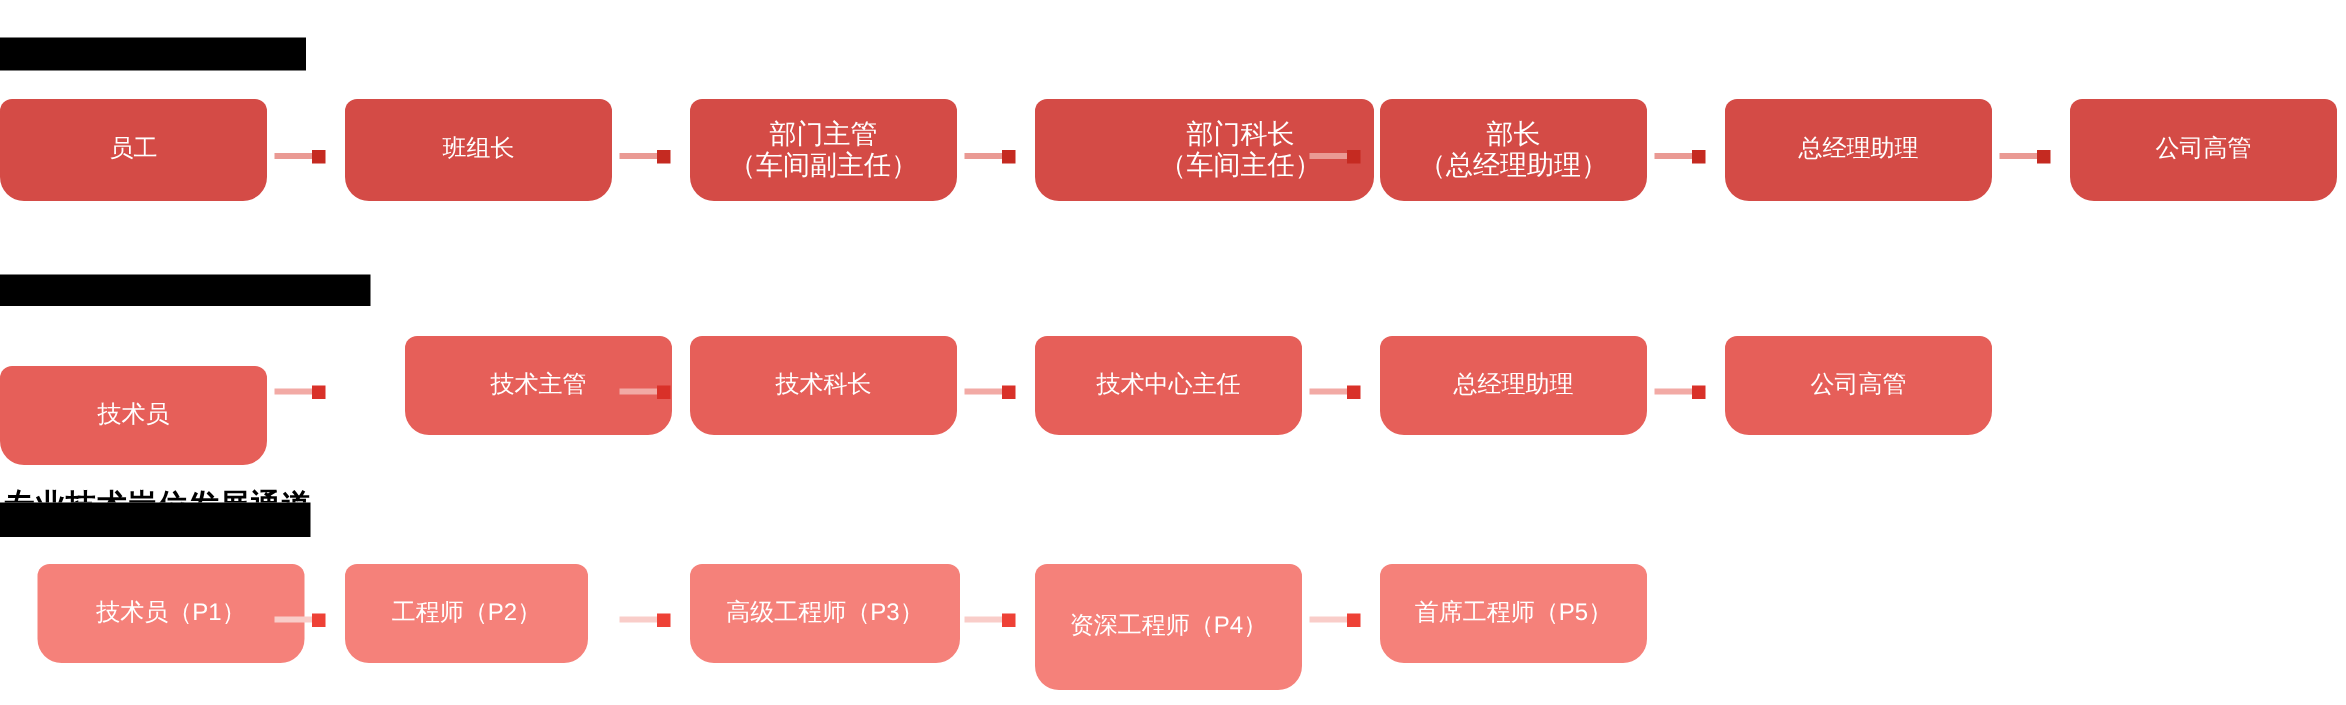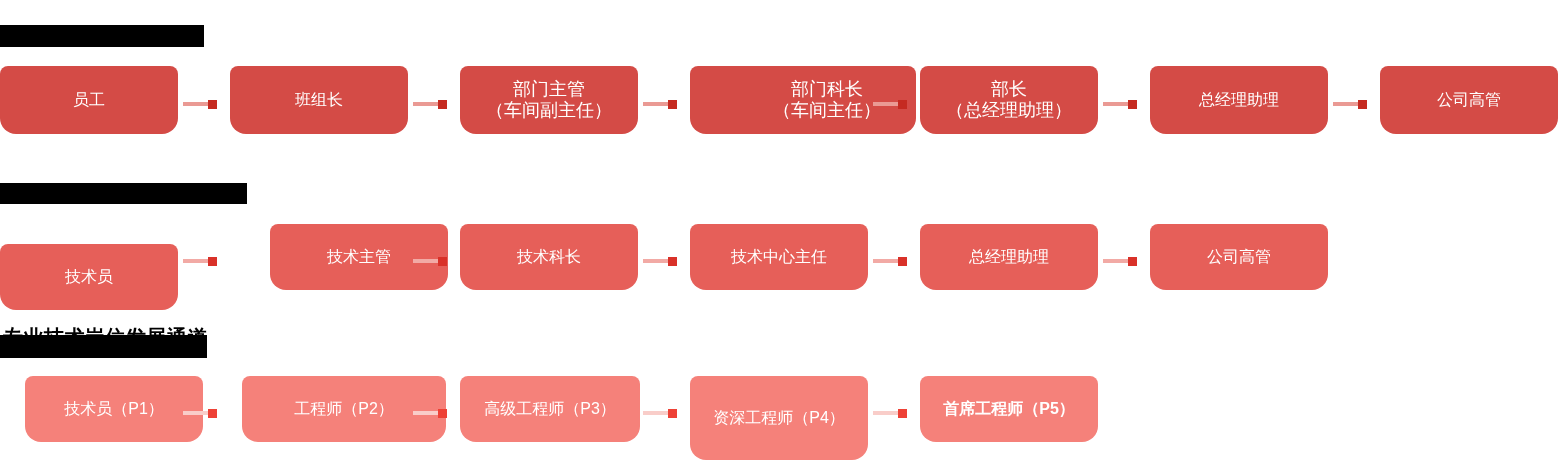--- a/index.html
+++ b/index.html
@@ -125,32 +125,32 @@
       </div>
     </div>
     <div class="section">
       <div class="redact-bar" style="left: 0px; top: 335px; width: 207px; height: 23px;"></div>
       <div class="peek" style="left: 3px; top: 326px; width: 213px; height: 9px;">专业技术岗位发展通道</div>
       <div class="node" style="left: 0px; top: 376px; width: 178px; height: 66px; background: rgb(245, 129, 122); color: rgb(245, 129, 122); margin-left: 25px;">
         <span class="label">技术员（P1）</span>
       </div>
       <div class="link" style="left: 183px; top: 411px; width: 25px; background: rgb(249, 205, 201);"></div>
       <div class="dot" style="left: 208px; top: 408.5px; background: rgb(238, 65, 54);"></div>
-      <div class="node" style="left: 242px; top: 376px; width: 204px; height: 66px; background: rgb(245, 129, 122); color: rgb(245, 129, 122);">
+      <div class="node" style="left: 230px; top: 376px; width: 162px; height: 66px; background: rgb(245, 129, 122); color: rgb(245, 129, 122);">
         <span class="label">工程师（P2）</span>
       </div>
       <div class="link" style="left: 413px; top: 411px; width: 25px; background: rgb(249, 205, 201);"></div>
       <div class="dot" style="left: 438px; top: 408.5px; background: rgb(238, 65, 54);"></div>
       <div class="node" style="left: 460px; top: 376px; width: 180px; height: 66px; background: rgb(245, 129, 122); color: rgb(245, 129, 122);">
         <span class="label">高级工程师（P3）</span>
       </div>
       <div class="link" style="left: 643px; top: 411px; width: 25px; background: rgb(249, 205, 201);"></div>
       <div class="dot" style="left: 668px; top: 408.5px; background: rgb(238, 65, 54);"></div>
       <div class="node" style="left: 690px; top: 376px; width: 178px; height: 84px; background: rgb(245, 129, 122); color: rgb(245, 129, 122);">
         <span class="label">资深工程师（P4）</span>
       </div>
       <div class="link" style="left: 873px; top: 411px; width: 25px; background: rgb(249, 205, 201);"></div>
       <div class="dot" style="left: 898px; top: 408.5px; background: rgb(238, 65, 54);"></div>
-      <div class="node" style="left: 920px; top: 376px; width: 178px; height: 66px; background: rgb(245, 129, 122); color: rgb(245, 129, 122); font-weight: bold;">
+      <div class="node" style="left: 920px; top: 376px; width: 178px; height: 66px; background: rgb(245, 129, 122); color: rgb(245, 129, 122);">
         <span class="label">首席工程师（P5）</span>
       </div>
     </div>
   </div>
 
 </body></html>

